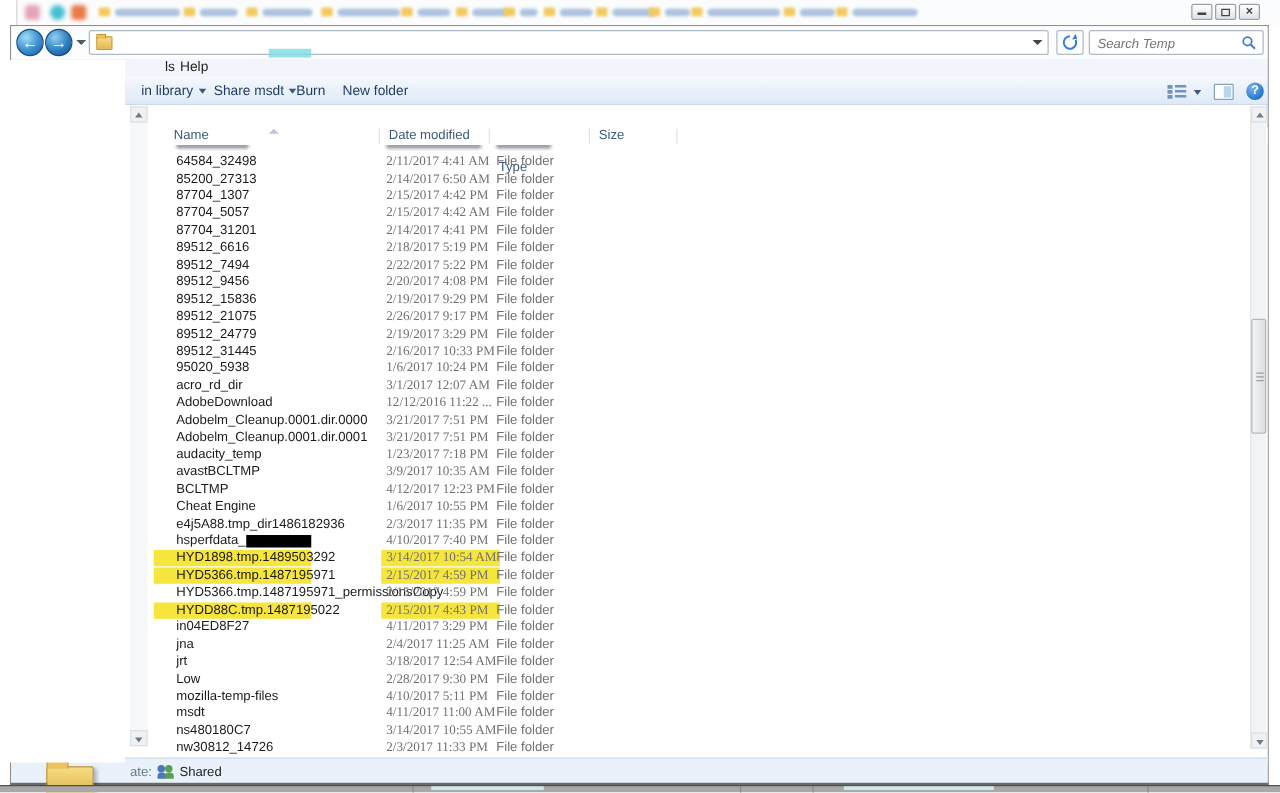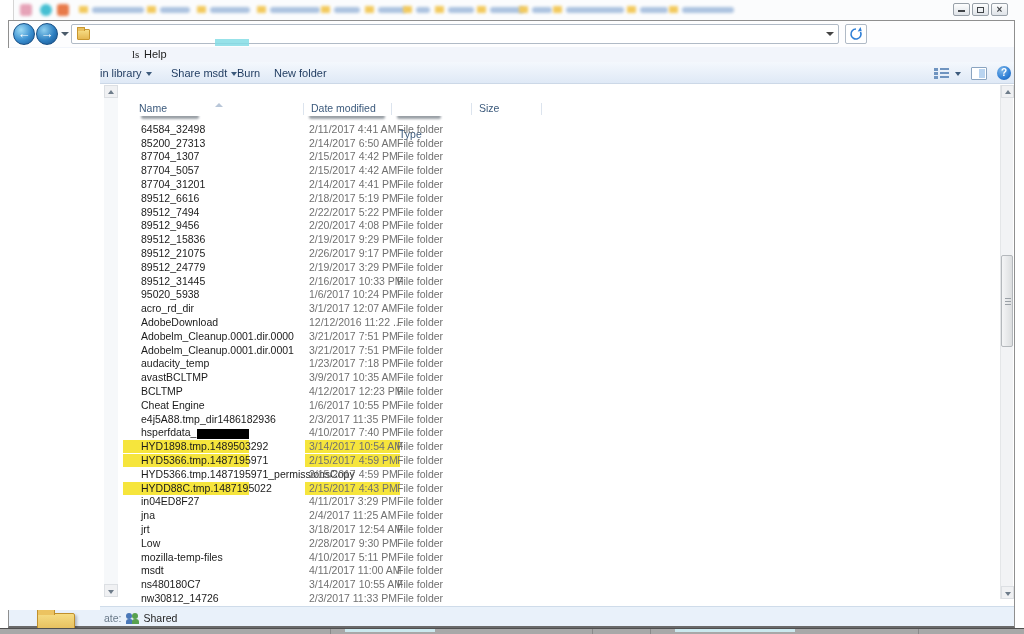--- a/index.html
+++ b/index.html
@@ -93,21 +93,21 @@
               border-left:4px solid transparent; border-right:4px solid transparent; border-bottom:4px solid #b8c6d8; }
   .rows { position:absolute; left:0; top:14px; width:993px; height:494px; overflow:hidden; }
   .row { position:relative; height:13.8px; }
   .row:first-child { margin-top:-7px; }
   .cell { position:absolute; top:0; height:13.8px; line-height:13.8px; font-size:10.5px; white-space:nowrap; z-index:2; }
   .c-icon { left:118px; top:2px; width:12px; height:10px; z-index:2;
             background:linear-gradient(#f6dc82,#e2b34e); border:1px solid #c2922e; border-radius:1px; }
   .c-icon::before { content:""; position:absolute; left:-1px; top:-3px; width:5px; height:3px;
                     background:#ecc360; border:1px solid #c2922e; border-bottom:none; border-radius:1px 1px 0 0; }
   .c-name { left:132px; color:#1b1b1b; }
-  .c-date { left:300px; color:#707070; }
+  .c-date { left:300px; color:#707070;font-family:Liberation Serif, serif; }
   .c-type { left:388px; color:#707070; }
   .row.hl .bar-n { position:absolute; left:114px; top:0; width:126px; height:13px; background:#f6e53c; z-index:1; }
   .row.hl .bar-d { position:absolute; left:296px; top:0; width:95px; height:13px; background:#f6e53c; z-index:1; }
   .redact-box { display:inline-block; width:52px; height:10px; background:#000; vertical-align:middle; margin-left:1px; }
   .row.partial .c-name, .row.partial .c-date, .row.partial .c-type { filter:blur(1.2px); color:#8a8a8a; }
   .row.partial .c-icon { opacity:.5; }
   .smudge { display:inline-block; height:5px; background:#9aa0a6; border-radius:2px; margin-top:5px; }
 
   
   .sb-right { position:absolute; right:1px; top:64px; width:13px; height:514px; background:#f2f3f5;
@@ -237,30 +237,37 @@
       <div class="addr-field">
         <div class="addr-fold"></div>
         <div class="addr-ddbtn"></div>
       </div>
       <div class="refresh-btn">
         <svg width="20" height="18" viewBox="0 0 20 18">
           <path d="M10 4 a5 5 0 1 0 4.5 2.8" fill="none" stroke="#2f7fd6" stroke-width="1.6"></path>
           <path d="M14.5 2 l1.2 4 -4 0.6 z" fill="#2f7fd6"></path>
         </svg>
       </div>
+      <div class="search-box">
+        <input placeholder="Search Temp" style="">
+        <svg class="search-icon" width="12" height="12" viewBox="0 0 12 12">
+          <circle cx="5" cy="5" r="3.4" fill="none" stroke="#3d7bc4" stroke-width="1.4"></circle>
+          <line x1="7.6" y1="7.6" x2="11" y2="11" stroke="#3d7bc4" stroke-width="1.6"></line>
+        </svg>
+      </div>
       <div class="teal-blob"></div>
     </div>
 
     <div class="menu-row">
-      <span class="menu-item" style="left:123px;font-family:Liberation Serif, serif;">ls</span>
+      <span class="menu-item" style="left:123px;">ls</span>
       <span class="menu-item" style="left:135px;">Help</span>
     </div>
 
     <div class="toolbar-row">
-      <span class="tbtn" style="left:91px;">
+      <span class="tbtn" style="left:104px;">
         <span>in library</span><i class="dd"></i></span>
       <span class="tbtn" style="left:162px;">
         <span>Share msdt</span><i class="dd"></i></span>
       <span class="tbtn" style="left:228px;">
         <span>Burn</span></span>
       <span class="tbtn" style="left:265px;">
         <span>New folder</span></span>
       <span class="views-icon">
         <i style="top:0;"></i>
           <i style="top:4px;"></i>

